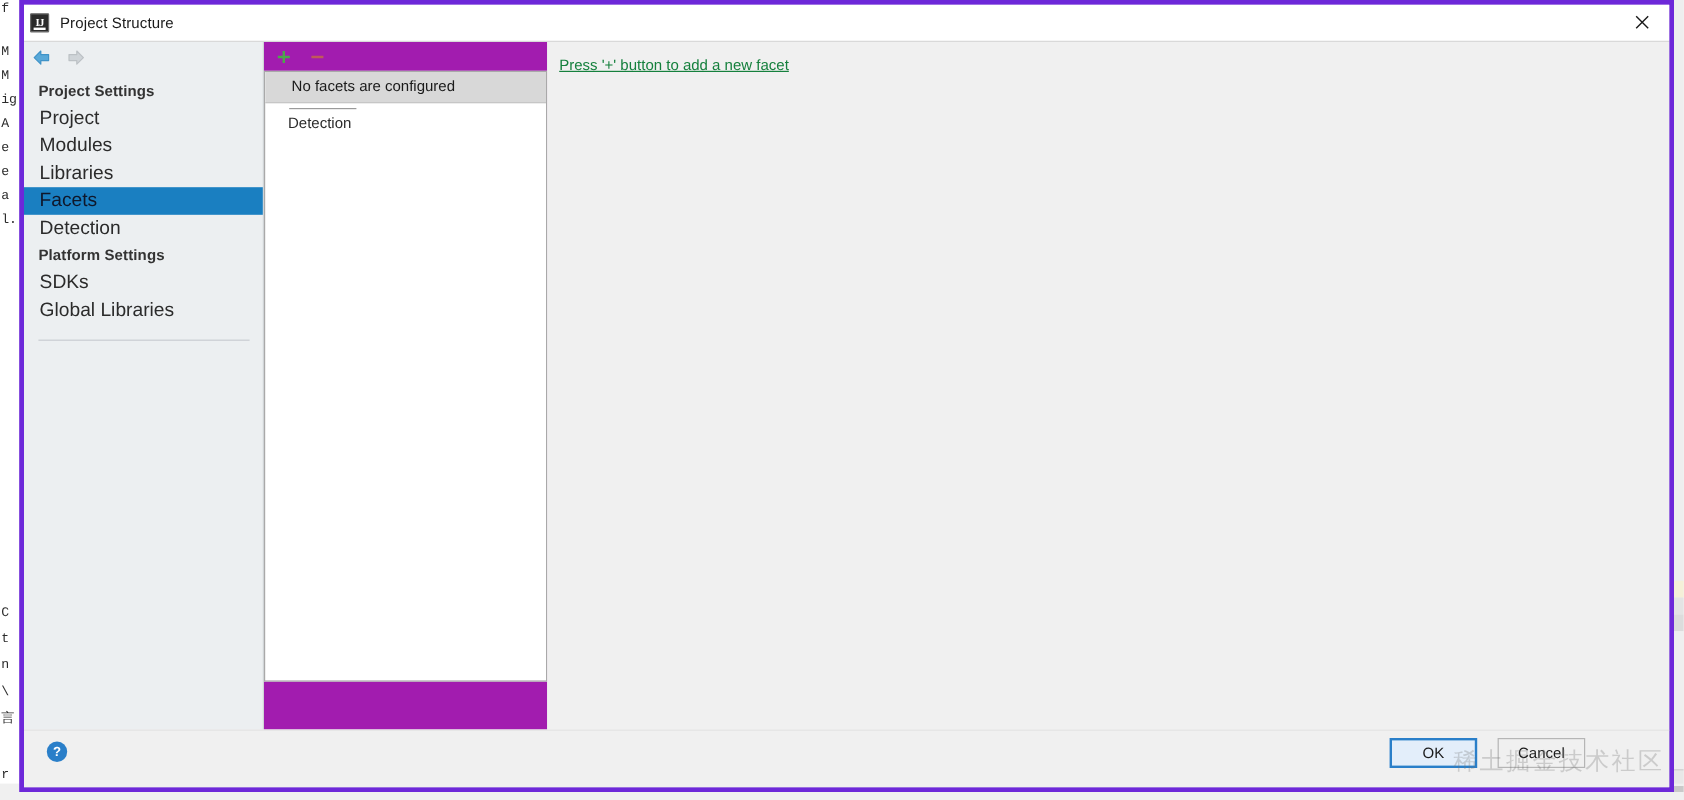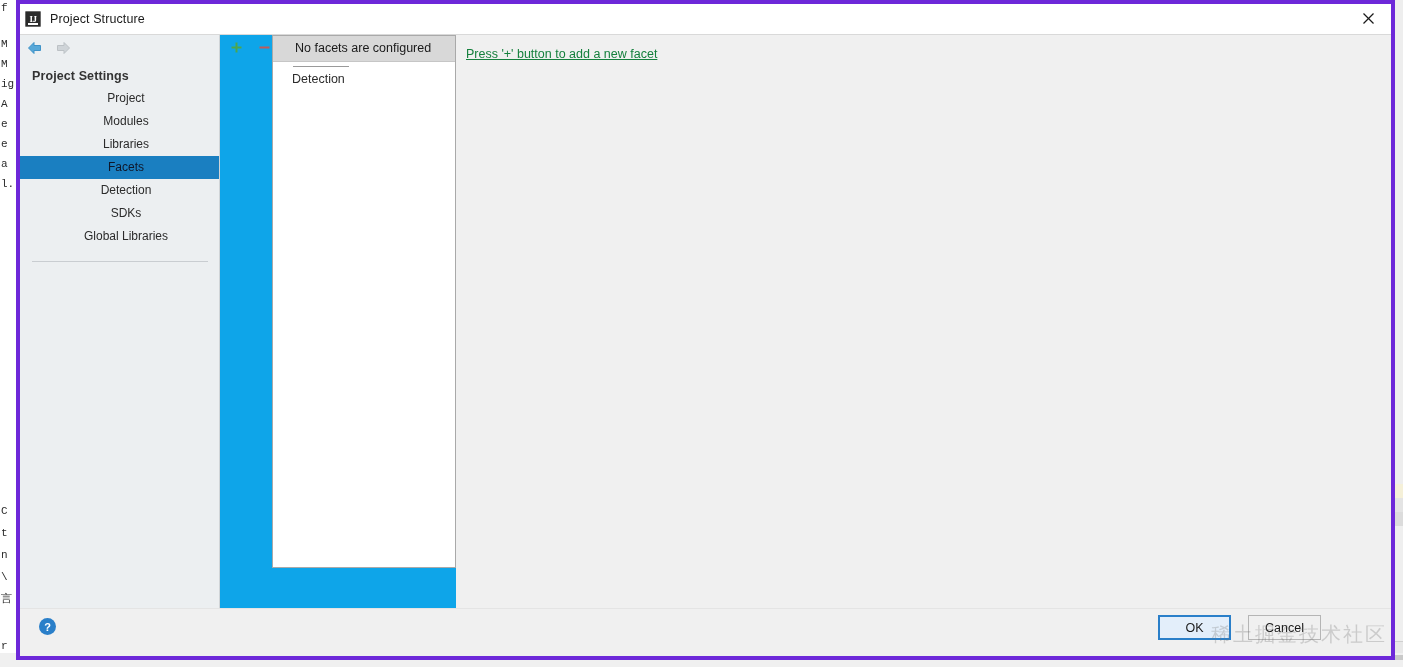--- a/index.html
+++ b/index.html
@@ -97,39 +97,38 @@
   #nav-arrows {
     height: 26px; display: flex; align-items: center; padding-left: 6px; gap: 10px;
   }
   .nav-arrow { width: 18px; height: 16px; display: block; }
   #sb-list { padding-top: 4px; }
   .sb-group {
     font-size: 12.5px; font-weight: bold; color: #333333;
     padding: 4px 0 4px 12px; letter-spacing: .1px;
   }
   .sb-item {
-    font-size: 12px; color: #2b2b2b;
+    font-size: 16px; color: #2b2b2b;
     padding: 4px 0 4px 13px;
     line-height: 15px;
     cursor: default;
-    text-align: center;
   }
   .sb-item.selected {
     background: #1a7fc1; color: #0f172a;
   }
   .sb-sep {
     height: 1px; background: #c9cdd1;
     margin: 13px 11px 13px 12px;
   }
 
   
   #mid-panel {
     width: 236px; flex: none;
-    background: #0ea5e9;
-    display: flex; 
+    background: #a21caf;
+    display: flex; flex-direction: column;
     position: relative;
     padding-bottom: 40px;
   }
   #mid-toolbar {
     height: 24px; display: flex; align-items: center; gap: 12px;
     padding-left: 8px; flex: none;
   }
   .tb-btn {
     width: 16px; height: 16px; display: flex; align-items: center; justify-content: center;
     cursor: default;
@@ -276,20 +275,21 @@
 
       <div id="sb-list">
 
         <div class="sb-group">Project Settings</div>
         <div class="sb-item">Project</div>
         <div class="sb-item">Modules</div>
         <div class="sb-item">Libraries</div>
         <div class="sb-item selected">Facets</div>
         <div class="sb-item">Detection</div>
 
+        <div class="sb-group">Platform Settings</div>
         <div class="sb-item">SDKs</div>
         <div class="sb-item">Global Libraries</div>
 
         <div class="sb-sep"></div>
 
       </div>
     </div>
 
     <div id="mid-panel">
       <div id="mid-toolbar">

